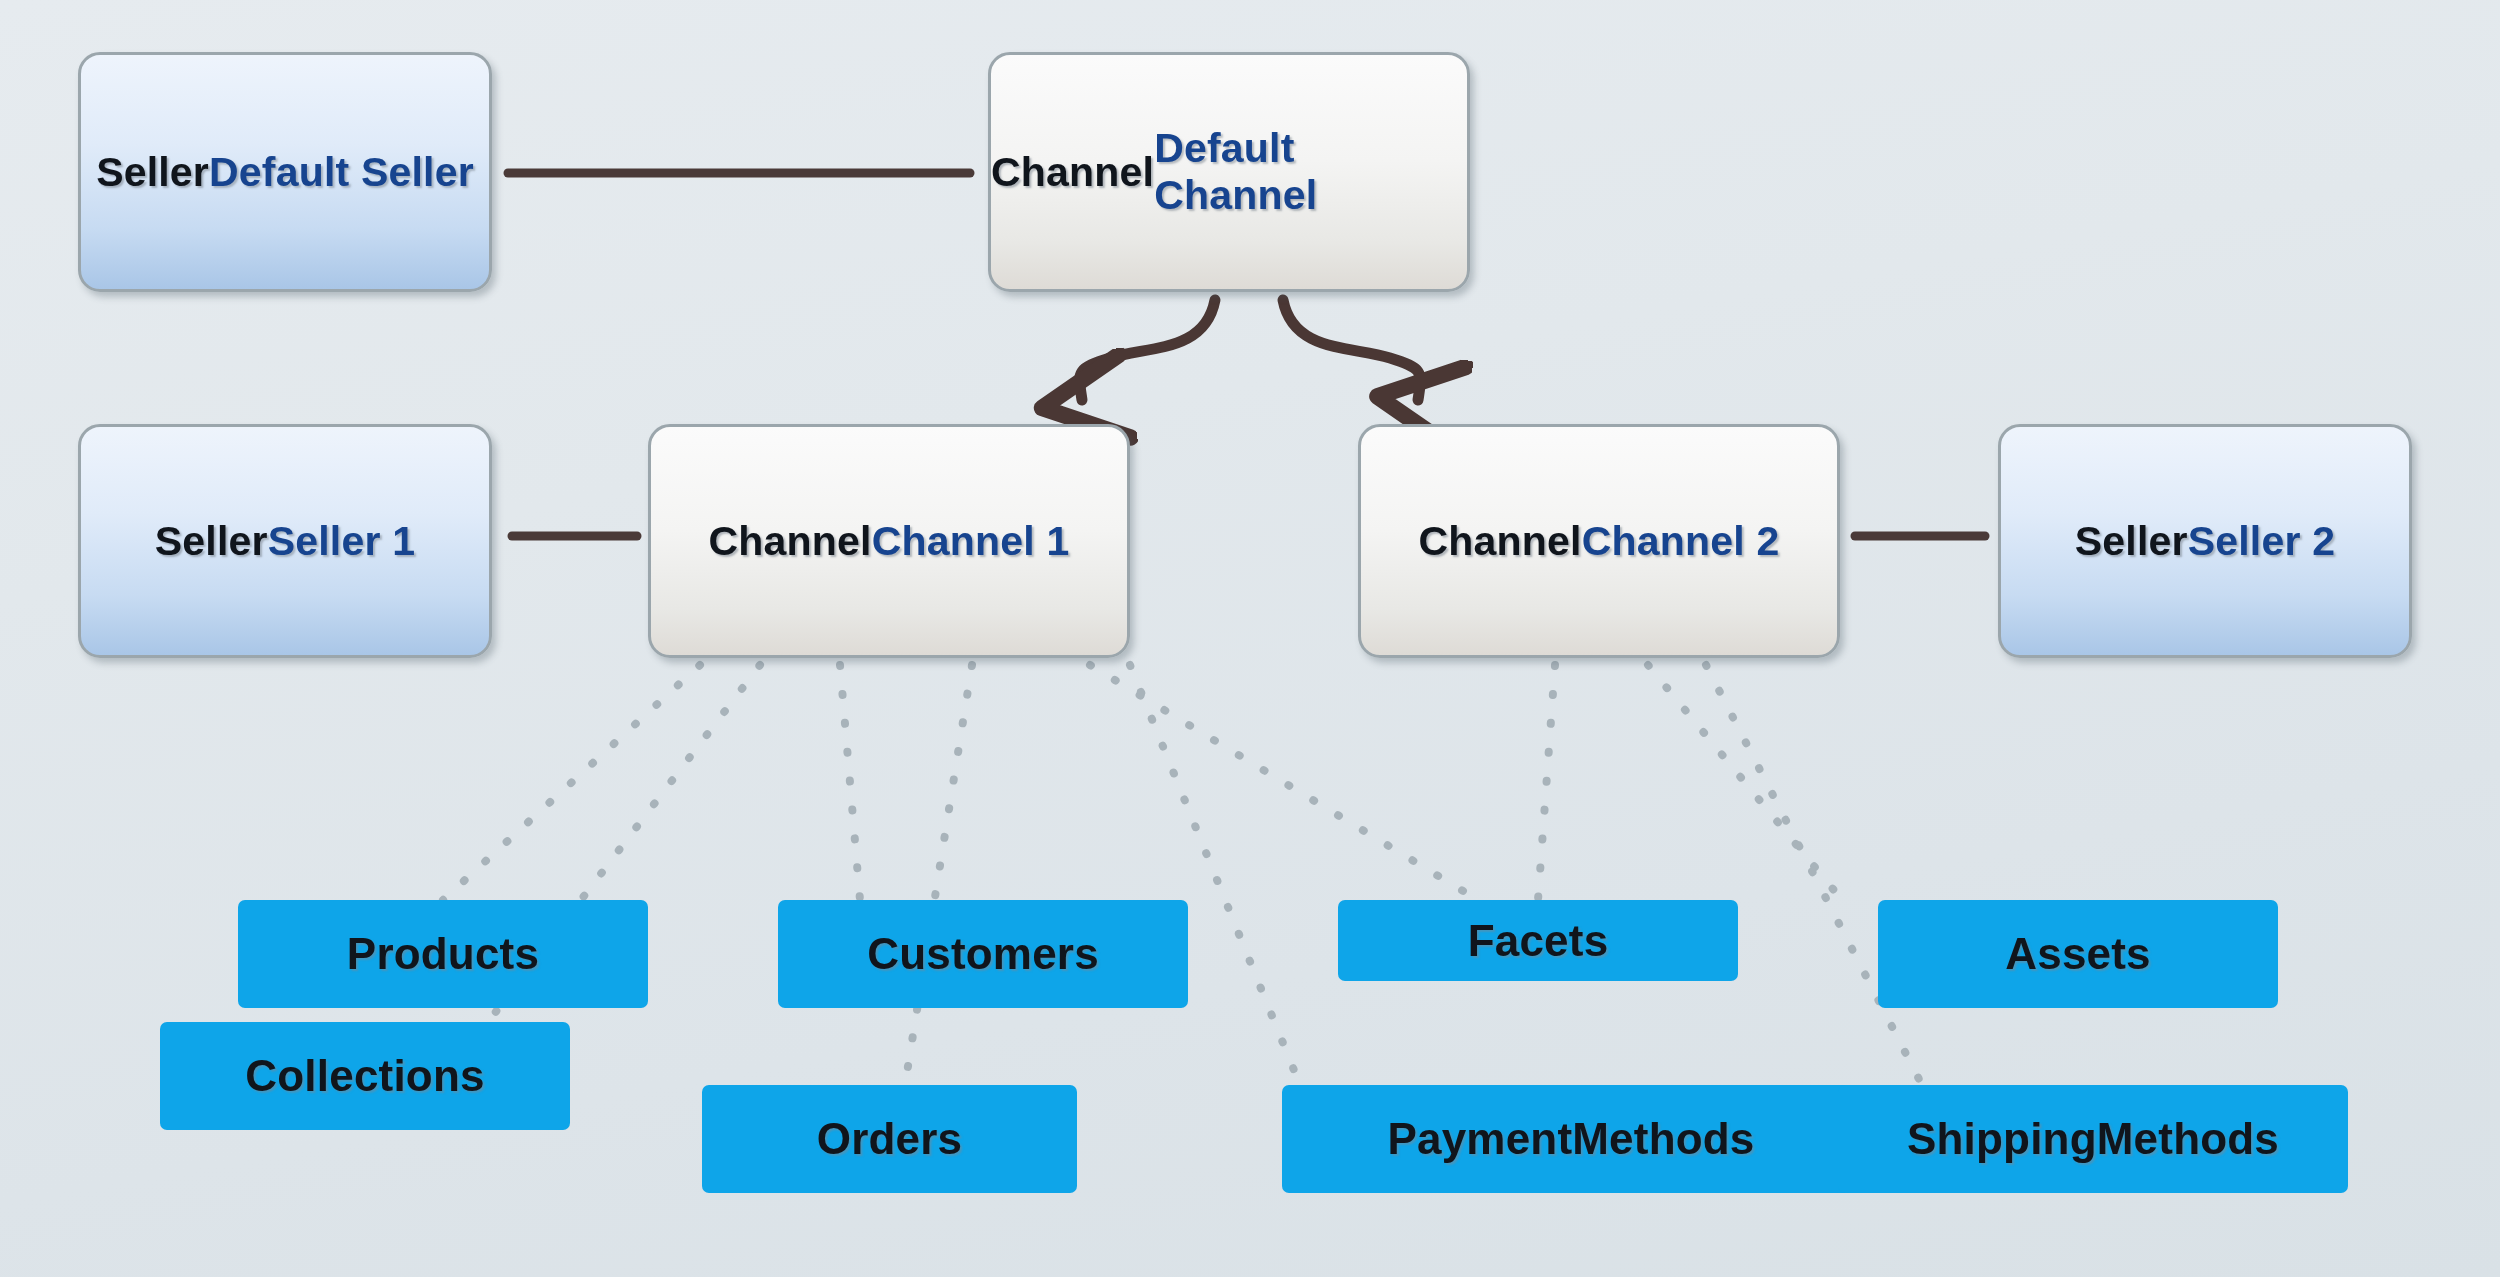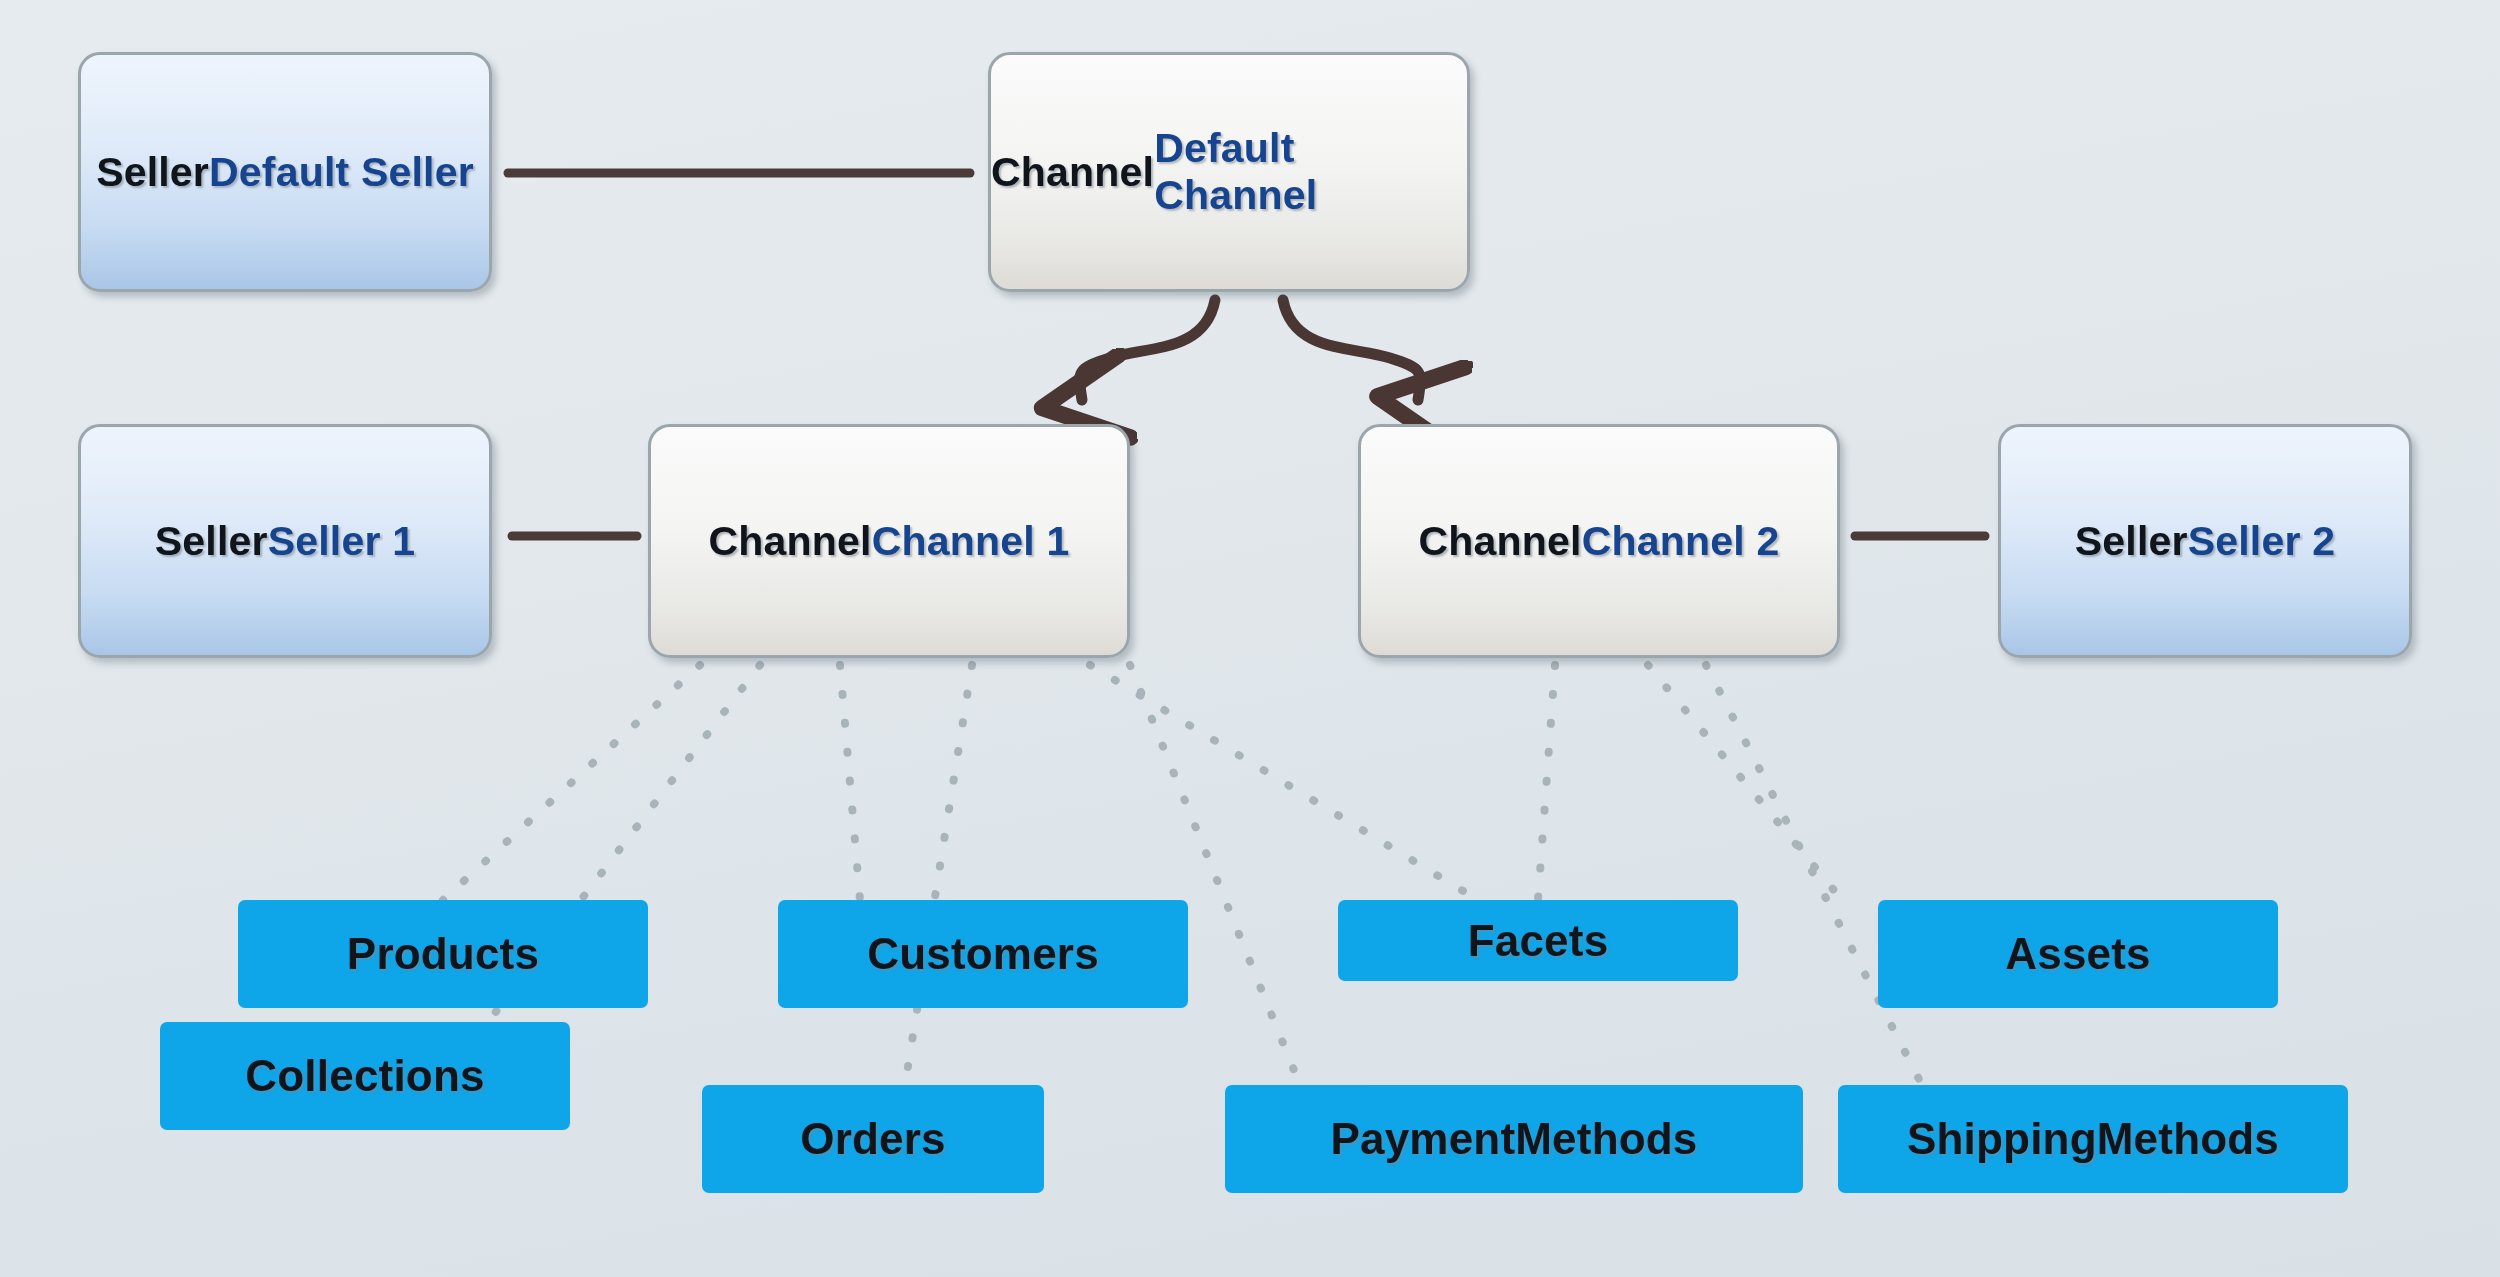--- a/index.html
+++ b/index.html
@@ -149,19 +149,19 @@
   <div class="leaf" style="left:238px; top:900px; width:410px; height:108px;">Products</div>
 
   <div class="leaf" style="left:778px; top:900px; width:410px; height:108px;">Customers</div>
 
   <div class="leaf" style="left:1338px; top:900px; width:400px; height:81px;">Facets</div>
 
   <div class="leaf" style="left:1878px; top:900px; width:400px; height:108px;">Assets</div>
 
   <div class="leaf" style="left:160px; top:1022px; width:410px; height:108px;">Collections</div>
 
-  <div class="leaf" style="left:702px; top:1085px; width:342px; height:108px;">Orders</div>
+  <div class="leaf" style="left:702px; top:1085px; width:375px; height:108px;">Orders</div>
 
-  <div class="leaf" style="left:1225px; top:1085px; width:578px; height:108px;">PaymentMethods</div>
+  <div class="leaf" style="left:1282px; top:1085px; width:578px; height:108px;">PaymentMethods</div>
 
   <div class="leaf" style="left:1838px; top:1085px; width:510px; height:108px;">ShippingMethods</div>
 
 </div>
 
 </body></html>

